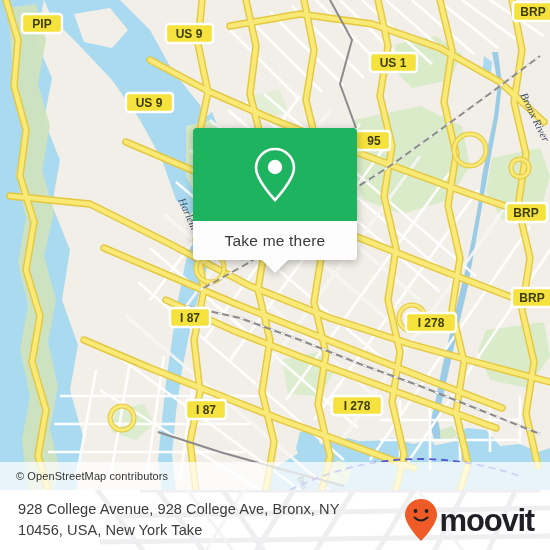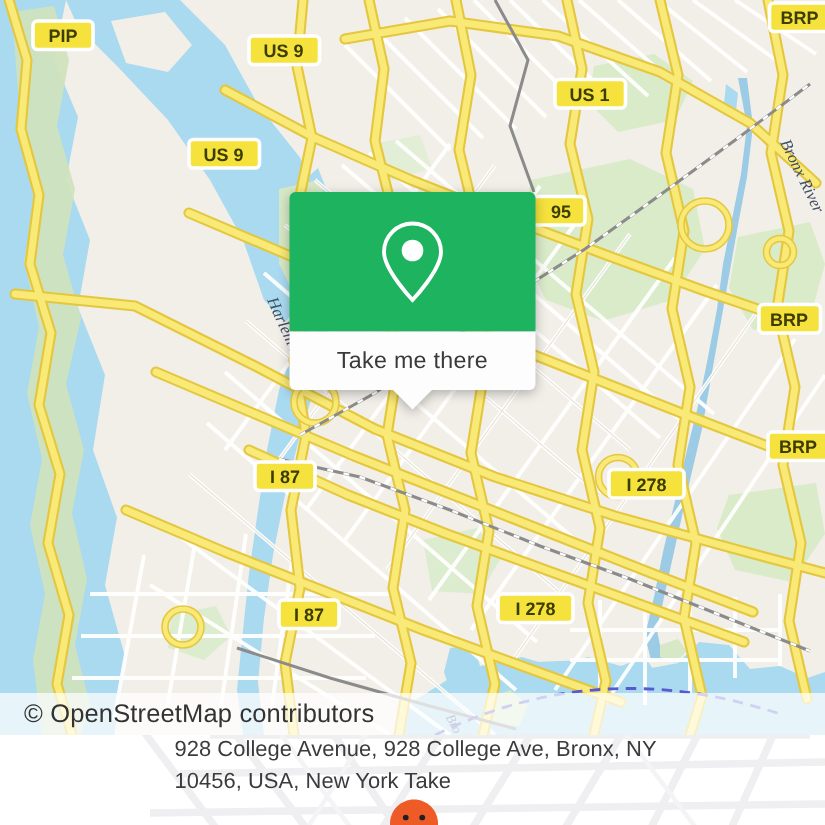--- a/index.html
+++ b/index.html
@@ -38,21 +38,21 @@
     bottom: 0;
     width: 550px;
     height: 28px;
     background: rgba(255,255,255,0.72);
     display: flex;
     align-items: center;
     box-sizing: border-box;
     padding-left: 16px;
   }
   #attribution .attr-text {
-    font-size: 17px;
+    font-size: 11px;
     color: #333333;
     letter-spacing: 0.1px;
     white-space: nowrap;
   }
 
   
   #popup {
     position: absolute;
     left: 193px;
     top: 128px;
@@ -110,21 +110,20 @@
     pointer-events: none;
   }
   #footer-inner {
     position: relative;
     width: 550px;
     height: 60px;
     display: flex;
     align-items: center;
     box-sizing: border-box;
     padding: 0 14px 0 18px;
-    flex-direction: column;
   }
   #address {
     flex: 1;
     font-size: 14.6px;
     line-height: 21px;
     color: #3b3b3b;
     letter-spacing: 0.05px;
   }
   #address .line { display: block; white-space: nowrap; }
   #brand {
@@ -464,17 +463,18 @@
         <span class="line">928 College Avenue, 928 College Ave, Bronx, NY</span>
         <span class="line">10456, USA, New York Take</span>
       </div>
       <div id="brand">
         <svg width="34" height="44" viewBox="0 0 34 44">
           <path d="M17 1 C8.2 1 1 8.2 1 17 C1 27 17 43 17 43 C17 43 33 27 33 17 C33 8.2 25.8 1 17 1 Z" fill="#ee5b26"></path>
           <circle cx="11.5" cy="13" r="1.9" fill="#1f2026"></circle>
           <circle cx="22.5" cy="13" r="1.9" fill="#1f2026"></circle>
           <path d="M10.5 19.5 Q17 25.5 23.5 19.5" stroke="#1f2026" stroke-width="2" fill="none" stroke-linecap="round"></path>
         </svg>
+        <span class="wordmark">moovit</span>
       </div>
     </div>
   </div>
 
 </div>
 
 </body></html>

